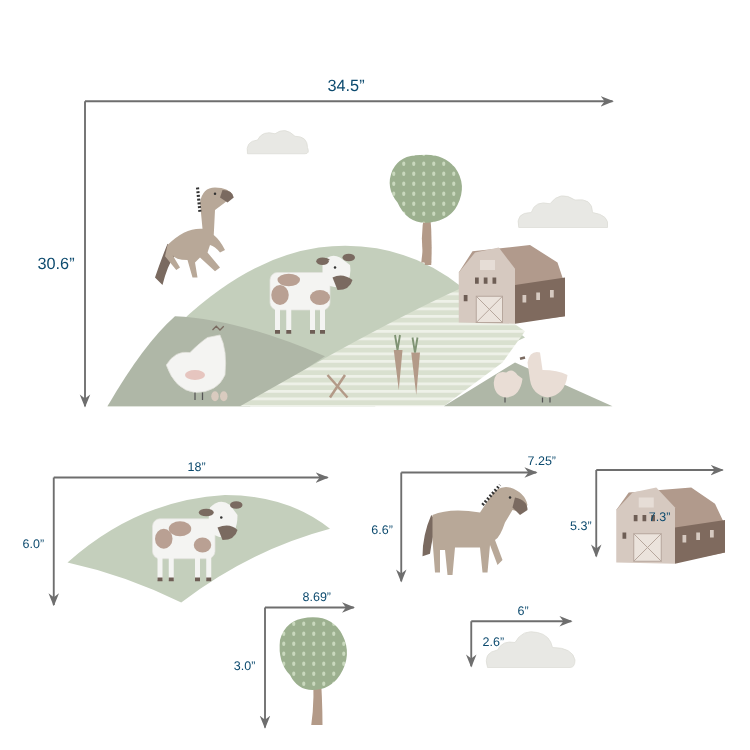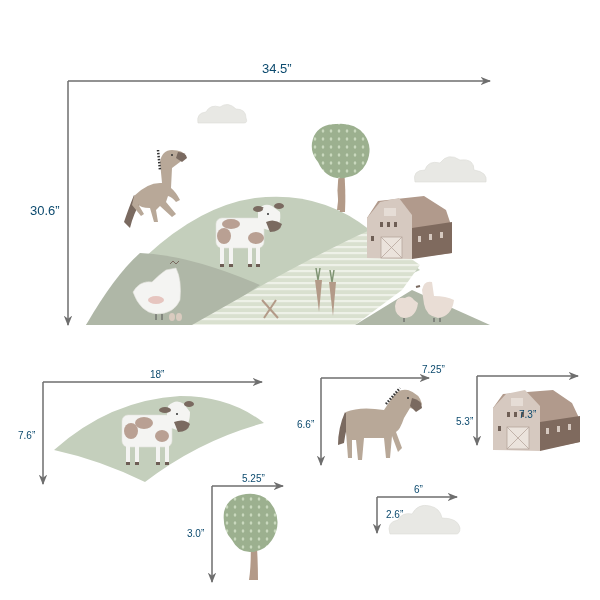--- a/index.html
+++ b/index.html
@@ -220,25 +220,25 @@
   </g>
   <g>
     <path d="M390,534 Q386,522 398,520 Q402,512 412,514 Q418,503 430,506 Q440,508 442,518 Q458,518 460,528 Q460,534 456,534 Z" fill="#e8e8e4" stroke="#dcdcd6" stroke-width="0.6"></path>
   </g>
 </svg>
 
 <div class="dim big" style="left:262px; top:62px;">34.5”</div>
 <div class="dim big" style="left:30px; top:204px;">30.6”</div>
 
 <div class="dim" style="left:150px; top:369px;">18”</div>
-<div class="dim" style="left:18px; top:430px;">7.6”</div>
+<div class="dim" style="left:18px; top:430px;">6.0”</div>
 
 <div class="dim" style="left:390px; top:364px;margin-left:32px;">7.25”</div>
 <div class="dim" style="left:297px; top:419px;text-align:center;">6.6”</div>
 
 <div class="dim" style="left:519px; top:362px;margin-top:47px;">7.3”</div>
 <div class="dim" style="left:456px; top:416px;">5.3”</div>
 
-<div class="dim" style="left:242px; top:473px;">5.25”</div>
+<div class="dim" style="left:242px; top:473px;">8.69”</div>
 <div class="dim" style="left:187px; top:528px;">3.0”</div>
 
 <div class="dim" style="left:414px; top:484px;">6”</div>
 <div class="dim" style="left:352px; top:509px;margin-left:34px;">2.6”</div>
 
 </body></html>

